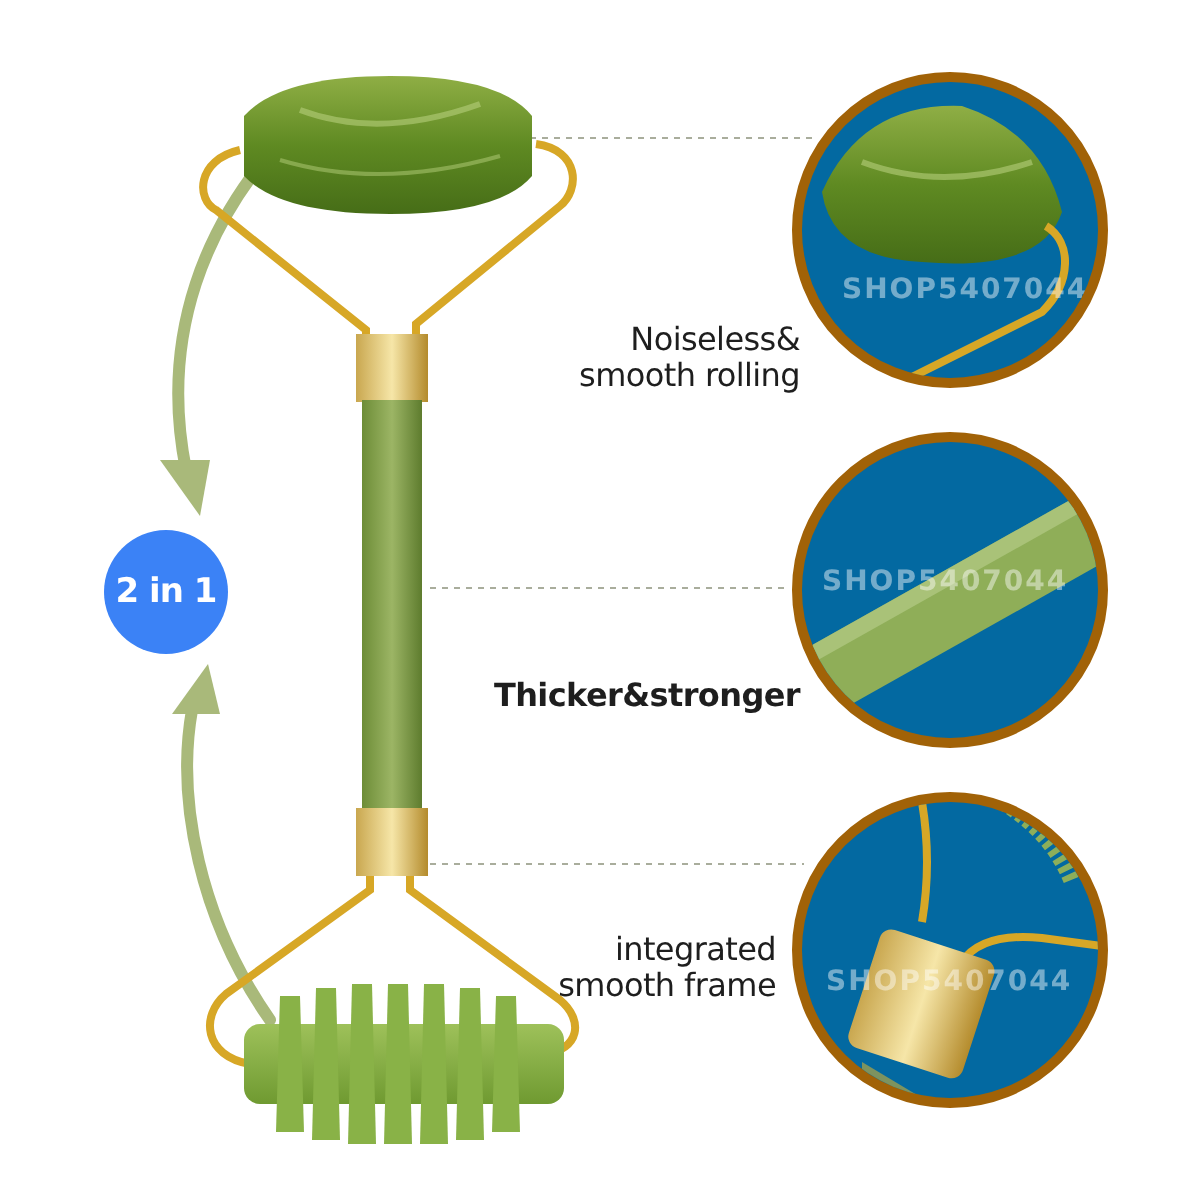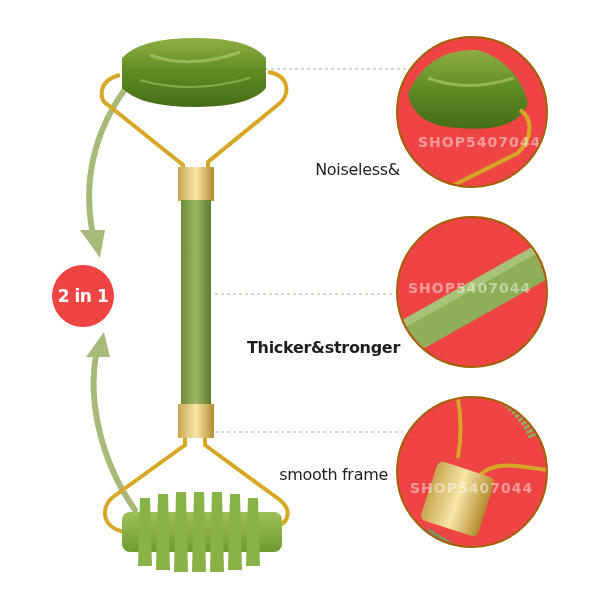--- a/index.html
+++ b/index.html
@@ -1,20 +1,20 @@
 <!DOCTYPE html>
 <html><head>
 <meta charset="utf-8">
 <style>
   html, body { margin:0; padding:0; background:#ffffff; }
   body { width:600px; height:600px; position:relative; overflow:hidden; font-family:"DejaVu Sans", sans-serif; }
   .abs { position:absolute; }
   .feature-label { position:absolute; text-align:right; color:#1e1e1e; font-size:16px; line-height:18px; font-family:"DejaVu Sans", sans-serif; letter-spacing:-0.3px;margin-top:19px; }
   .badge { position:absolute; left:52px; top:265px; width:62px; height:62px; border-radius:50%; display:flex; align-items:center; justify-content:center; color:#fff; font-weight:bold; font-size:17px; font-family:"DejaVu Sans", sans-serif; letter-spacing:-0.5px; }
-  .zoom-circle { position:absolute; width:148px; height:148px; border-radius:50%; border:2px solid #a16207; overflow:hidden; background:#ef4444; }
+  .zoom-circle { position:absolute; width:148px; height:148px; border-radius:50%; border:5px solid #a16207; overflow:hidden; background:#0369a1; }
   .watermark { position:absolute; color:rgba(255,255,255,0.45); font-weight:bold; font-size:14px; letter-spacing:1px; font-family:"DejaVu Sans", sans-serif; }
 </style>
 </head>
 <body>
 
 <svg class="abs" style="left:0;top:0" width="600" height="600" viewBox="0 0 600 600">
 
   <path d="M150 60 C 100 110, 80 170, 93 235" fill="none" stroke="#a9b97a" stroke-width="6" stroke-linecap="round"></path>
   <polygon points="80,230 105,230 100,258" fill="#a9b97a"></polygon>
 
@@ -67,21 +67,21 @@
       <polygon points="158,494 168,494 170,570 156,570"></polygon>
       <polygon points="176,492 186,492 188,572 174,572"></polygon>
       <polygon points="194,492 204,492 206,572 192,572"></polygon>
       <polygon points="212,492 222,492 224,572 210,572"></polygon>
       <polygon points="230,494 240,494 242,570 228,570"></polygon>
       <polygon points="248,498 258,498 260,566 246,566"></polygon>
     </g>
   </g>
 </svg>
 
-<div class="badge" style="background:#ef4444">
+<div class="badge" style="background:#3b82f6">
   <span>2 in 1</span>
 </div>
 
 <div class="zoom-circle" style="left:396px;top:36px;">
   <svg width="148" height="148" viewBox="0 0 148 148">
     <path d="M10 55 Q 30 10, 80 12 Q 120 25, 130 65 Q 120 95, 60 90 Q 15 88, 10 55 Z" fill="url(#jadeG)"></path>
     <path d="M30 40 Q 70 55, 115 40" fill="none" stroke="#b6cf7c" stroke-width="3" opacity="0.6"></path>
     <path d="M122 72 C 135 80, 135 100, 120 115 L 50 150" fill="none" stroke="#d7a726" stroke-width="4"></path>
   </svg>
   <div class="watermark" style="left:20px;top:96px;">SHOP5407044</div>
@@ -101,19 +101,21 @@
     <path d="M80 80 Q 90 65, 120 68 L 150 72" fill="none" stroke="#d7a726" stroke-width="4"></path>
     <polygon points="30,130 60,148 30,148" fill="#7d935f"></polygon>
     <rect x="30" y="70" width="60" height="62" rx="6" fill="url(#goldG)" transform="rotate(18 60 100)"></rect>
     <path d="M100 0 Q 125 15, 135 40" fill="none" stroke="#8dae5a" stroke-width="8" stroke-dasharray="3,2"></path>
   </svg>
   <div class="watermark" style="left:12px;top:82px;">SHOP5407044</div>
 </div>
 
 <div class="feature-label" style="right:200px;top:142px;">
   <div>Noiseless&amp;</div>
+  <div>smooth rolling</div>
 </div>
 <div class="feature-label" style="right:200px;top:320px;font-weight:bold;">
   <div>Thicker&amp;stronger</div>
 </div>
 <div class="feature-label" style="right:212px;top:447px;">
+  <div>integrated</div>
   <div>smooth frame</div>
 </div>
 
 </body></html>

